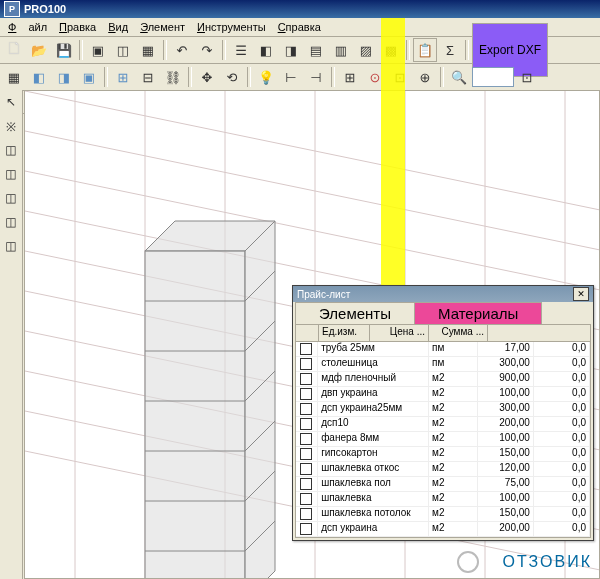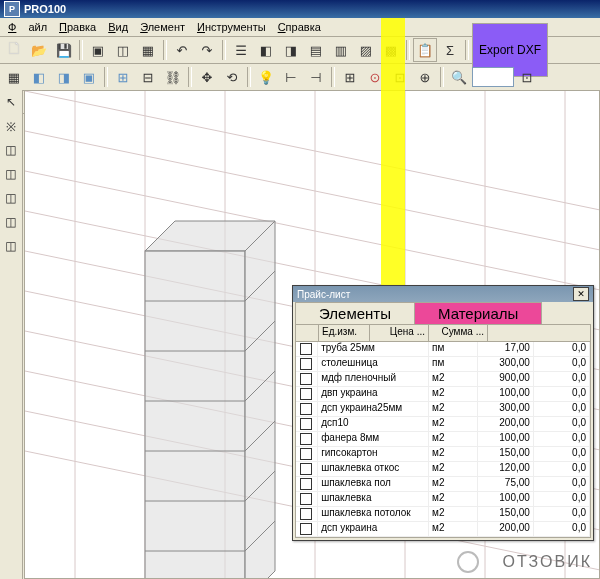--- a/index.html
+++ b/index.html
@@ -32,21 +32,21 @@
 .thead{display:flex;background:#ece9d8;border-bottom:1px solid #aca899;height:16px}
 .th{border-right:1px solid #aca899;padding:1px 3px;font-size:10px;overflow:hidden;white-space:nowrap}
 .trow{display:flex;height:14px;border-bottom:1px solid #eee}
 .td{border-right:1px solid #eee;padding:0 3px;font-size:10px;overflow:hidden;white-space:nowrap}
 .chk{width:10px;height:10px;border:1px solid #333;display:inline-block;margin-right:2px}
 .c0{width:16px;display:flex;align-items:center;justify-content:center}
 .c1{width:110px}
 .c2{width:44px}
 .c3{width:52px;text-align:right}
 .c4{width:52px;text-align:right}
-.watermark{position:absolute;right:8px;bottom:6px;color:#737373;font-size:16px;letter-spacing:2px;z-index:20;display:flex;align-items:center;gap:24px}
+.watermark{position:absolute;right:8px;bottom:6px;color:#0369a1;font-size:16px;letter-spacing:2px;z-index:20;display:flex;align-items:center;gap:24px}
 .watermark .ring{width:18px;height:18px;border:2px solid #bbb;border-radius:50%}
 .i-new{color:#e8e8e8;text-shadow:0 0 1px #888}
 .i-open{color:#d4b05a}
 .i-save{color:#4a6aa8}
 </style>
 </head>
 <body>
 
 <div class="titlebar">
   <span class="ico">P</span>

